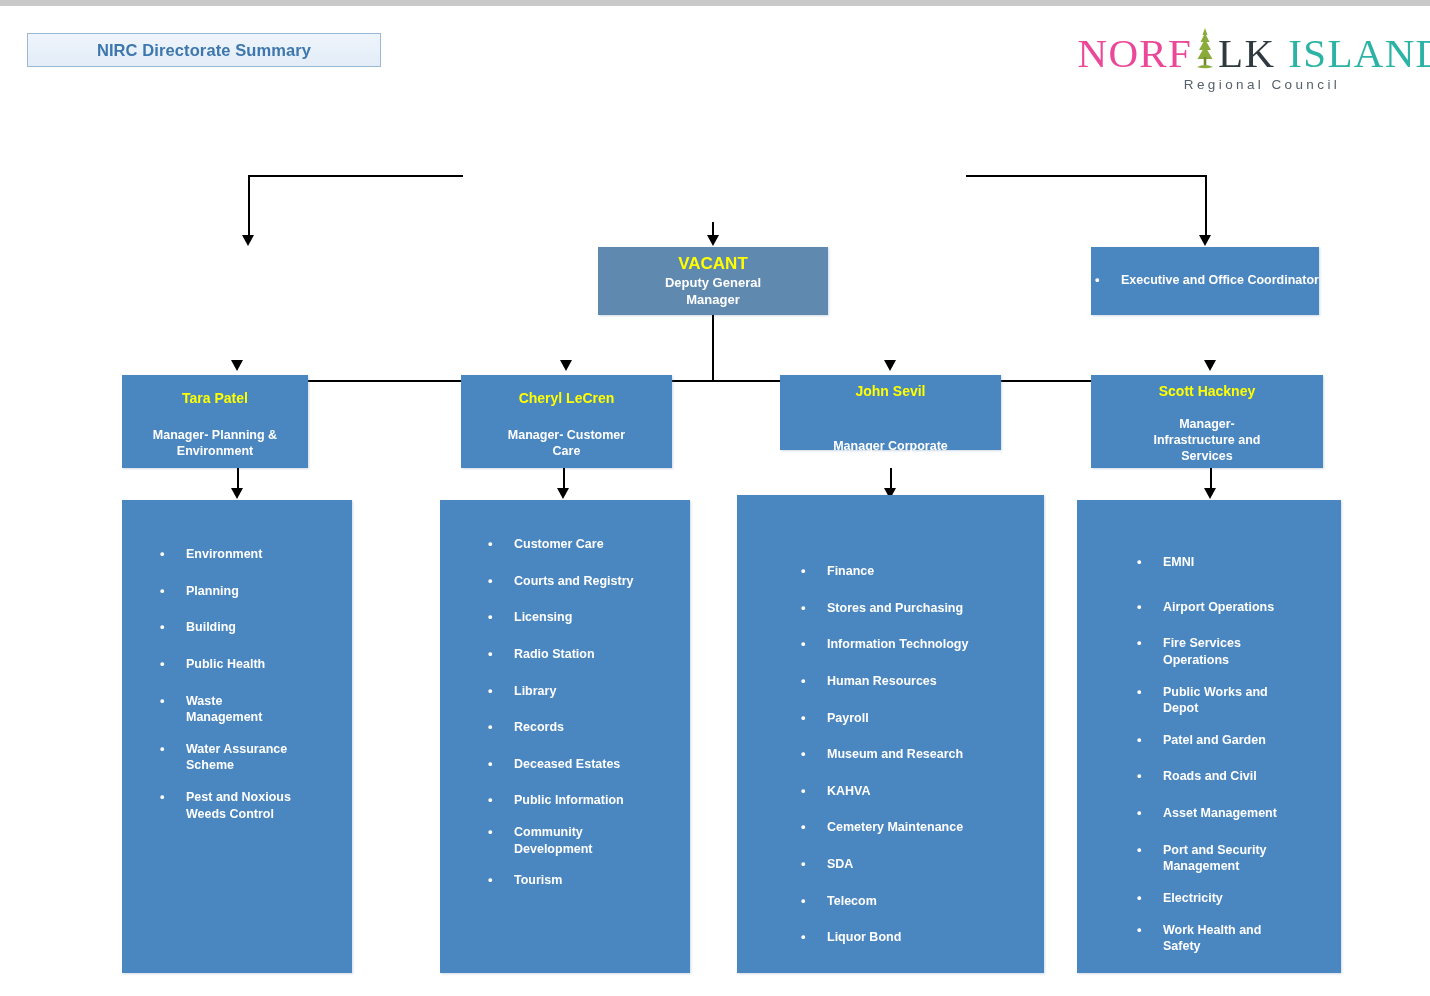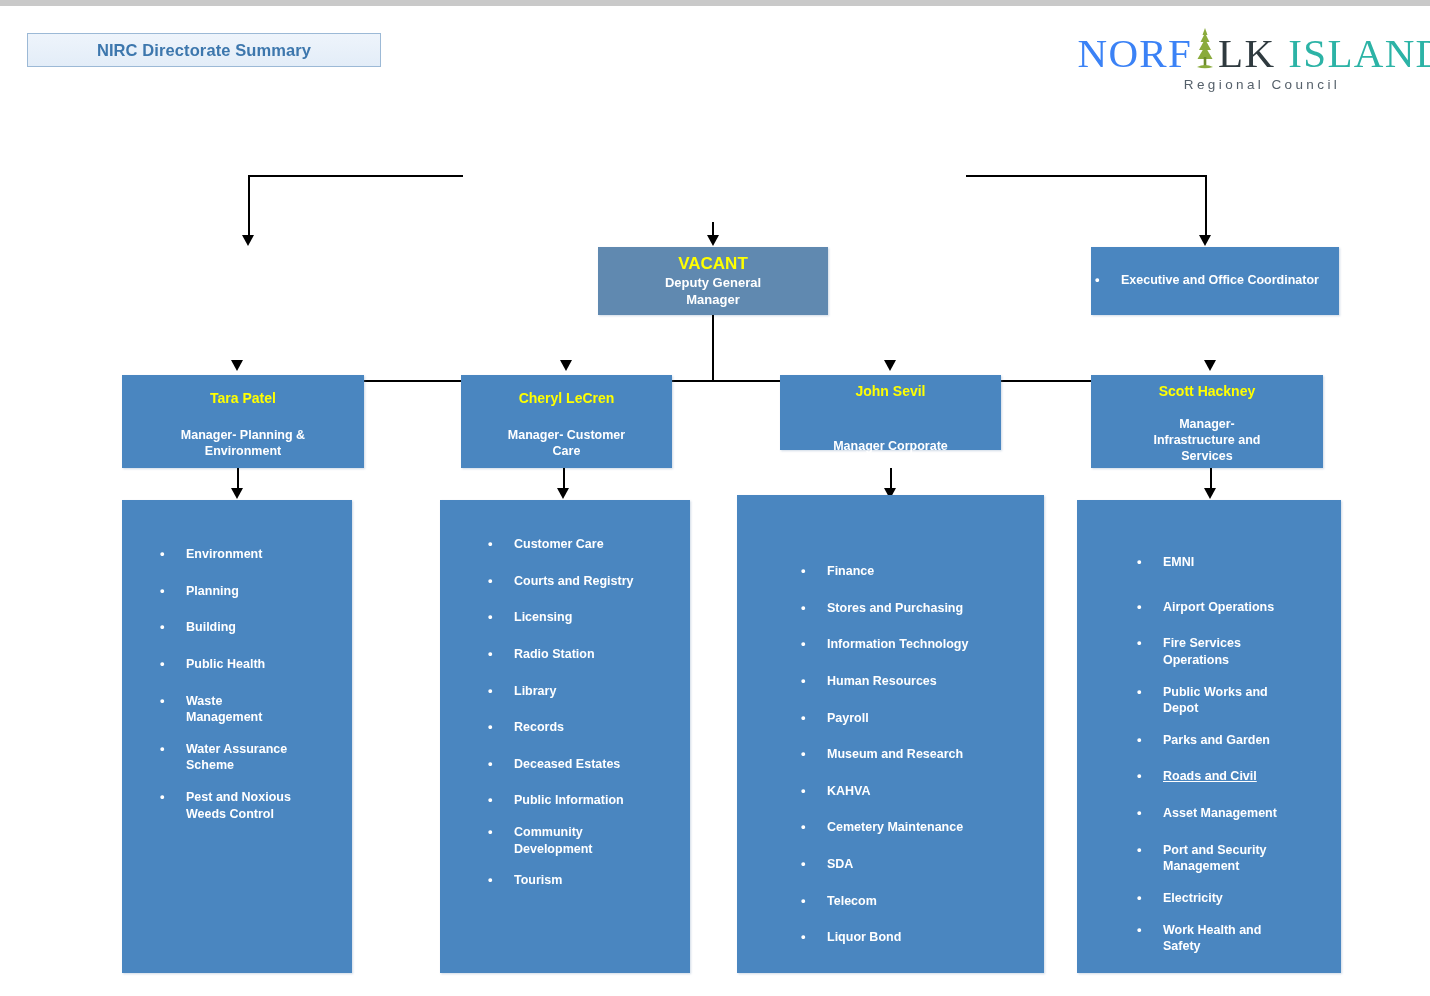--- a/index.html
+++ b/index.html
@@ -60,21 +60,21 @@
     align-items: center;
   }
   .logo-main {
     display: flex;
     align-items: baseline;
     font-family: "Liberation Serif", serif;
     font-size: 41px;
     letter-spacing: 1.3px;
     line-height: 1;
   }
-  .logo-norf { color: #3b82f6; }
+  .logo-norf { color: #ec4899; }
   .logo-lk   { color: #2f3a3f; }
   .logo-island {
     color: #2cb3a6;
     margin-left: 13px;
   }
   .logo-tree {
     position: relative;
     display: inline-block;
     width: 26px;
     height: 40px;
@@ -236,42 +236,42 @@
   <div class="line-v" style="left:1205px; top:175px; height:62px;"></div>
   <div class="arrow-down" style="left:1199px; top:235px;"></div>
 
 
   <div class="node node-vacant l2 l2-center" style="left:598px; top:247px; width:230px; height:68px;">
     <span class="vacant-word">VACANT</span>
     <span class="l2-line">Deputy General</span>
     <span class="l2-line">Manager</span>
   </div>
 
-  <div class="node node-solid l2" style="left:1091px; top:247px; width:248px; height:68px;">
+  <div class="node node-solid l2" style="left:1091px; top:247px; width:228px; height:68px;">
     <ul class="bullets">
       <li>Executive and Office Coordinator</li>
     </ul>
   </div>
 
   <div class="line-v" style="left:712px; top:315px; height:66px;"></div>
   <div class="line-h" style="left:237px; top:380px; width:975px;"></div>
 
   <div class="line-v" style="left:237px; top:380px; height:22px;"></div>
   <div class="arrow-down" style="left:231px; top:360px;"></div>
 
   <div class="line-v" style="left:566px; top:380px; height:22px;"></div>
   <div class="arrow-down" style="left:560px; top:360px;"></div>
 
   <div class="line-v" style="left:890px; top:380px; height:22px;"></div>
   <div class="arrow-down" style="left:884px; top:360px;"></div>
 
   <div class="line-v" style="left:1210px; top:380px; height:22px;"></div>
   <div class="arrow-down" style="left:1204px; top:360px;"></div>
 
-  <div class="node node-solid mgr" style="left:122px; top:375px; width:242px; height:93px; padding-top:14px;">
+  <div class="node node-solid mgr" style="left:122px; top:375px; width:186px; height:93px; padding-top:14px;">
     <span class="mgr-name">Tara Patel</span>
     <span class="mgr-title" style="margin-top:21px;">Manager- Planning &amp;</span>
     <span class="mgr-title">Environment</span>
   </div>
 
   <div class="node node-solid mgr" style="left:461px; top:375px; width:211px; height:93px; padding-top:14px;">
     <span class="mgr-name">Cheryl LeCren</span>
     <span class="mgr-title" style="margin-top:21px;">Manager- Customer</span>
     <span class="mgr-title">Care</span>
   </div>
@@ -343,22 +343,22 @@
       <li>Liquor Bond</li>
     </ul>
   </div>
 
   <div class="panel" style="left:1077px; top:500px; width:264px; height:473px; padding:54px 10px 0 56px;">
     <ul class="bullets">
       <li style="margin-bottom:28px;">EMNI</li>
       <li style="margin-bottom:20px;">Airport Operations</li>
       <li style="margin-bottom:15px; padding-right:60px;">Fire Services Operations</li>
       <li style="margin-bottom:15px; padding-right:44px;">Public Works and Depot</li>
-      <li style="margin-bottom:20px;">Parks and Garden</li>
-      <li style="margin-bottom:20px;text-decoration:underline;">Roads and Civil</li>
+      <li style="margin-bottom:20px;">Patel and Garden</li>
+      <li style="margin-bottom:20px;">Roads and Civil</li>
       <li style="margin-bottom:20px;">Asset Management</li>
       <li style="margin-bottom:15px; padding-right:44px;">Port and Security Management</li>
       <li style="margin-bottom:15px;">Electricity</li>
       <li style="padding-right:50px;">Work Health and Safety</li>
     </ul>
   </div>
 
 </div>
 
 </body></html>

